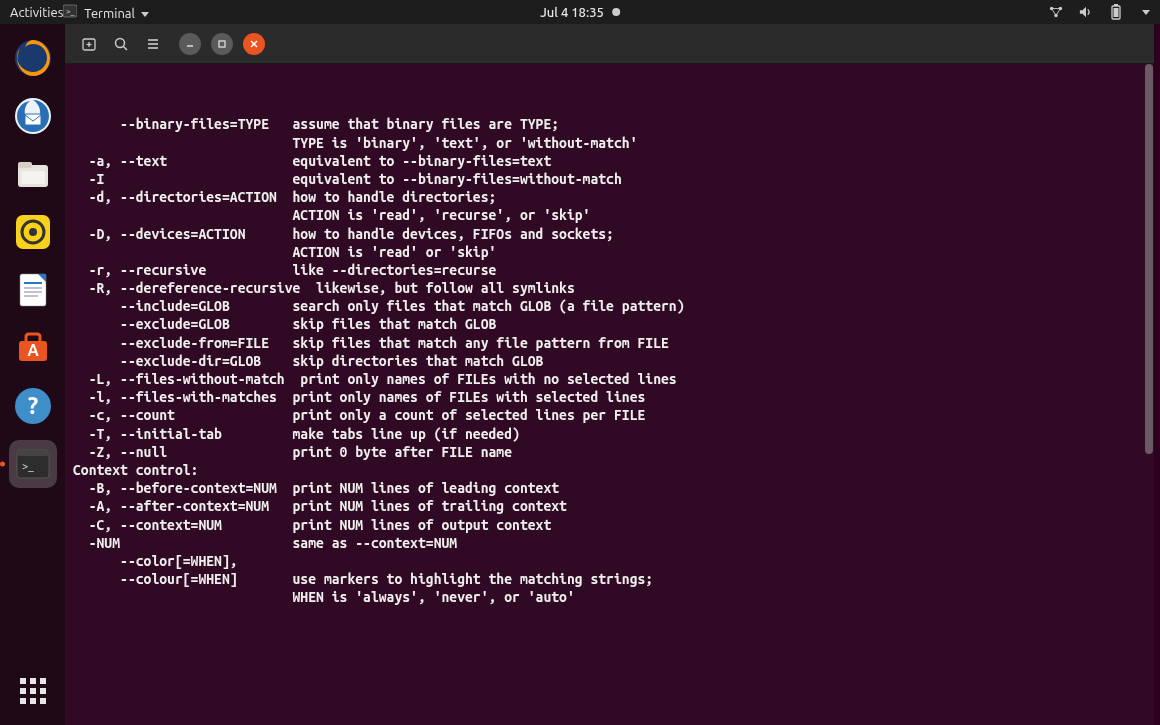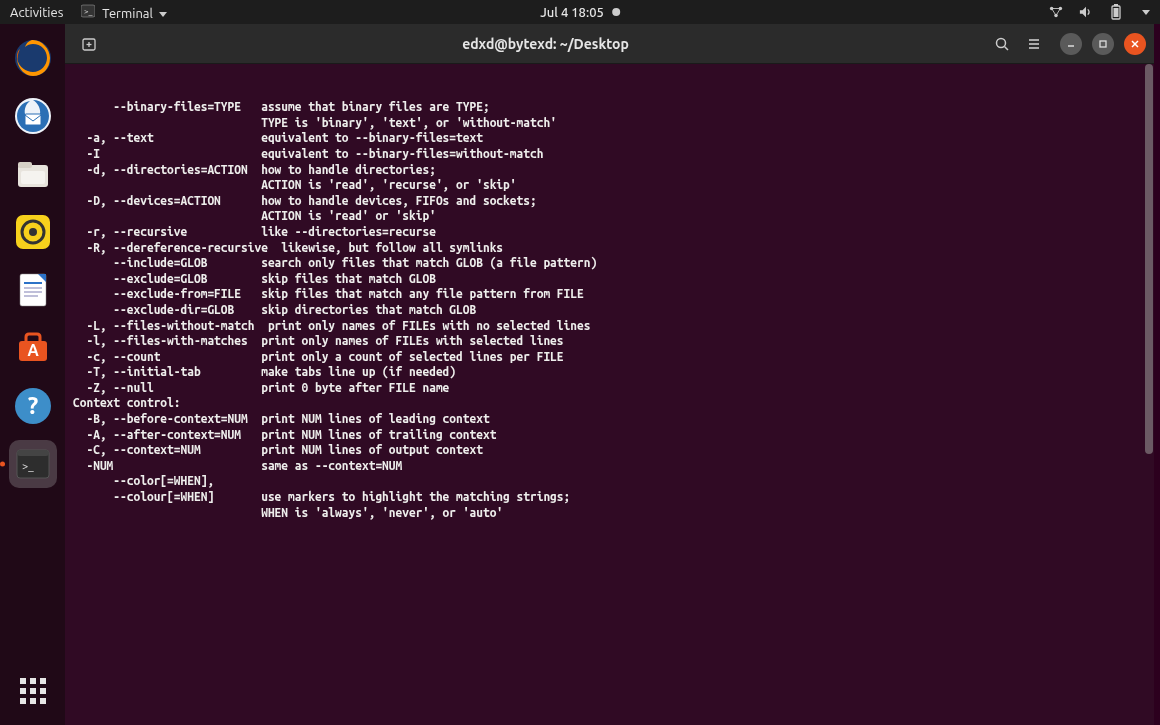--- a/index.html
+++ b/index.html
@@ -13,21 +13,21 @@
     }
     .topbar {
       height: 24px;
       background: #1d1d1d;
       color: #e6e6e6;
       display: flex;
       align-items: center;
       padding: 0 10px;
       font-size: 13px;
     }
-    .topbar-left { display: flex; align-items: center; gap: 18px; }
+    .topbar-left { display: flex; align-items: center; }
     .topbar-center { position: absolute; left: 50%; transform: translateX(-50%); display: flex; align-items: center; gap: 8px; font-weight: 500; }
     .topbar-right { margin-left: auto; display: flex; align-items: center; gap: 16px; }
     .topbar-icon { width: 14px; height: 14px; display: inline-flex; align-items: center; justify-content: center; }
     .dock {
       position: absolute;
       left: 0;
       top: 24px;
       width: 65px;
       height: calc(100% - 24px);
       background: rgba(30, 10, 22, 0.85);
@@ -112,23 +112,23 @@
       font-size: 12px;
       color: #333;
     }
     .window-ctrl.min, .window-ctrl.max { background: #5a5a5a; color: #ddd; }
     .window-ctrl.close { background: #e95420; color: #fff; }
     .terminal-body {
       flex: 1;
       background: #300a24;
       color: #eeeeec;
       font-family: "Ubuntu Mono", "DejaVu Sans Mono", Consolas, monospace;
-      font-size: 12px;
+      font-size: 14px;
       line-height: 1.3;
-      padding: 4px 8px 0 8px;
+      padding: 15px 8px 0 8px;
       white-space: pre;
       overflow: hidden;
       font-weight: bold;
       position: relative;
     }
     .scrollbar {
       position: absolute;
       right: 1px;
       top: 0;
       width: 8px;
@@ -151,21 +151,21 @@
         <svg width="14" height="14" viewBox="0 0 14 14">
             <rect x="0" y="1" width="14" height="12" rx="2" fill="#333" stroke="#aaa" stroke-width="0.5"></rect>
             <text x="3" y="10" font-size="8" fill="#ddd">&gt;_</text>
           </svg>
       </span>
       <span style="margin-left:4px;margin-top:16px;">Terminal</span>
       <span class="tri-down"></span>
     </span>
   </div>
   <div class="topbar-center">
-    <span>Jul 4  18:05</span>
+    <span>Jul 4  18:35</span>
     <span class="dot"></span>
   </div>
   <div class="topbar-right">
     <span class="topbar-icon">
       <svg width="16" height="14" viewBox="0 0 16 14">
           <circle cx="3" cy="3" r="2" fill="#ccc"></circle>
           <circle cx="13" cy="3" r="2" fill="#ccc"></circle>
           <circle cx="8" cy="11" r="2" fill="#ccc"></circle>
           <line x1="3" y1="3" x2="8" y2="11" stroke="#ccc"></line>
           <line x1="13" y1="3" x2="8" y2="11" stroke="#ccc"></line>
@@ -265,21 +265,20 @@
 
 <div class="window">
   <div class="titlebar">
     <div class="titlebar-btn">
       <svg width="16" height="16" viewBox="0 0 16 16">
           <rect x="2" y="3" width="12" height="11" rx="1.5" fill="none" stroke="#ccc" stroke-width="1.3"></rect>
           <line x1="8" y1="6" x2="8" y2="11" stroke="#ccc" stroke-width="1.3"></line>
           <line x1="5.5" y1="8.5" x2="10.5" y2="8.5" stroke="#ccc" stroke-width="1.3"></line>
         </svg>
     </div>
-    <div class="titlebar-title">edxd@bytexd: ~/Desktop</div>
     <div class="titlebar-btn">
       <svg width="16" height="16" viewBox="0 0 16 16">
           <circle cx="7" cy="7" r="4.5" fill="none" stroke="#ccc" stroke-width="1.5"></circle>
           <line x1="10.5" y1="10.5" x2="14" y2="14" stroke="#ccc" stroke-width="1.5"></line>
         </svg>
     </div>
     <div class="titlebar-btn">
       <svg width="16" height="16" viewBox="0 0 16 16">
           <line x1="3" y1="4" x2="13" y2="4" stroke="#ccc" stroke-width="1.6"></line>
           <line x1="3" y1="8" x2="13" y2="8" stroke="#ccc" stroke-width="1.6"></line>

